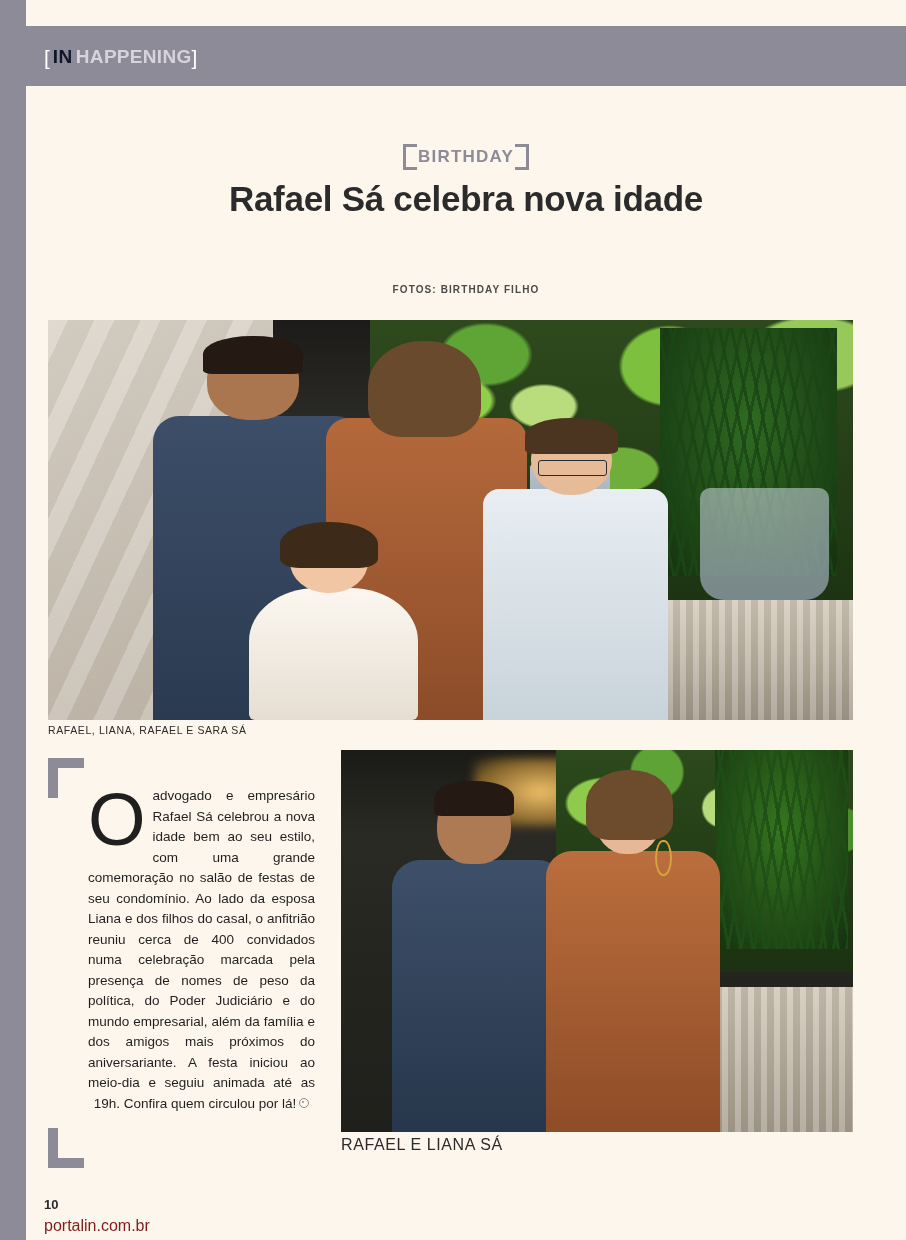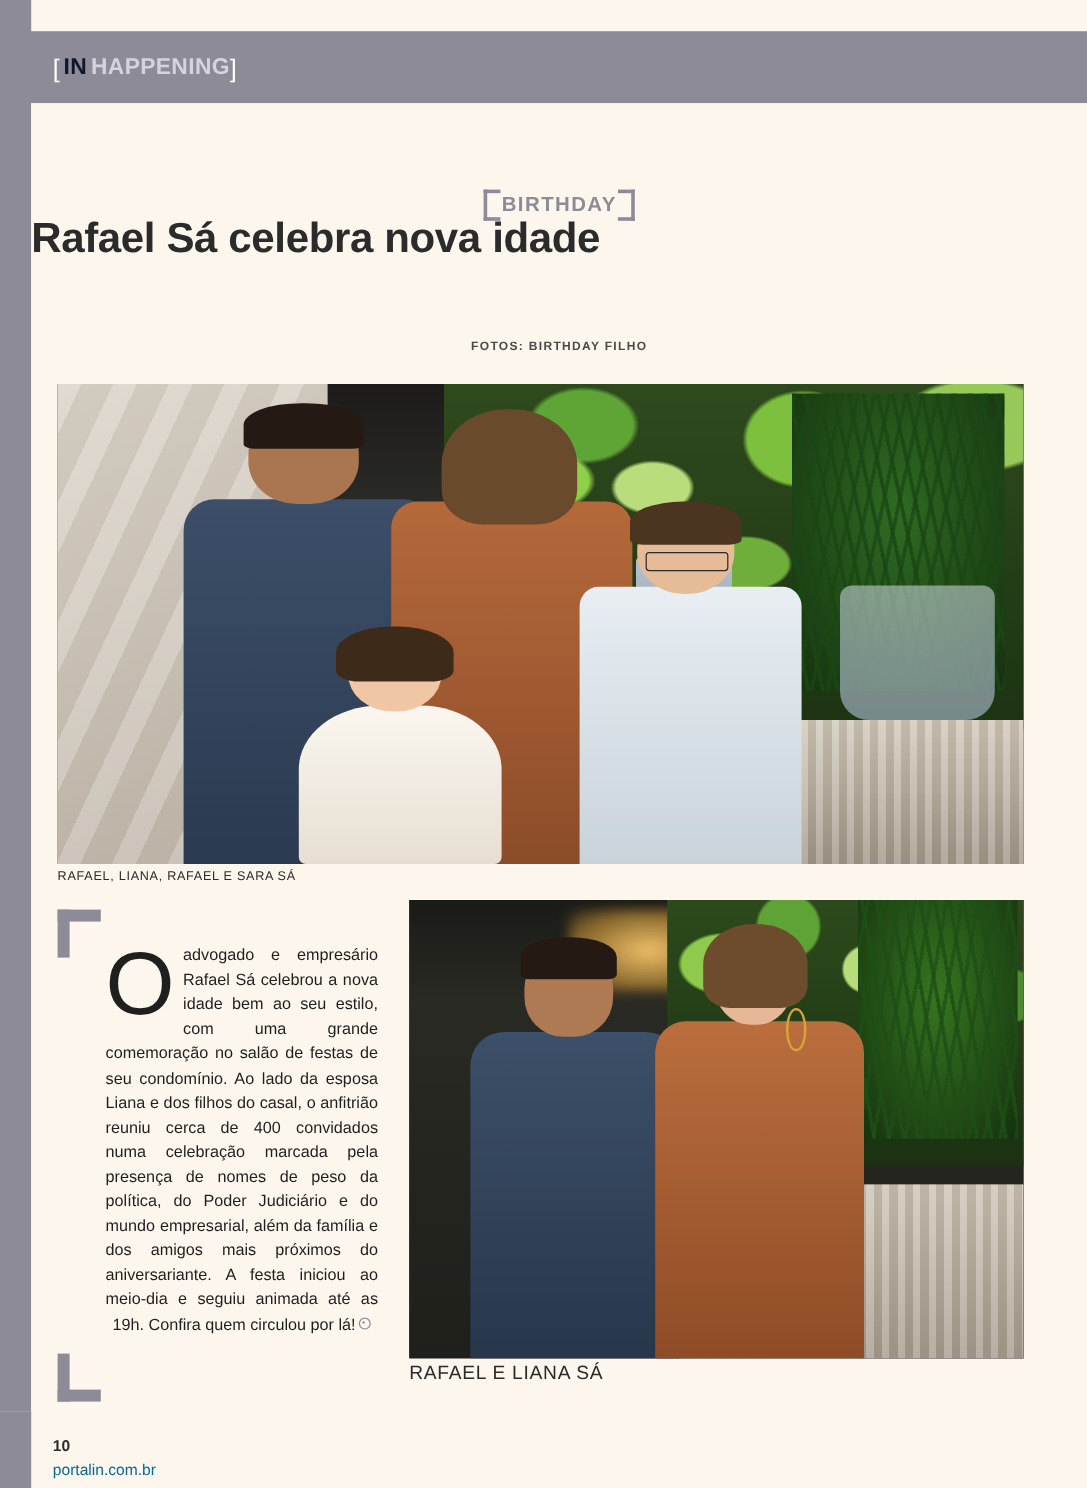--- a/index.html
+++ b/index.html
@@ -76,21 +76,20 @@
     display: flex;
     justify-content: center;
   }
   .section-label {
     position: relative;
     padding: 0 15px;
     display: flex;
     align-items: center;
     justify-content: center;
     height: 26px;
-    margin-top: 14px;
   }
   .section-label .txt {
     color: #8e8b98;
     font-size: 17px;
     font-weight: bold;
     letter-spacing: 1.2px;
   }
   .tick {
     position: absolute;
     width: 3px;
@@ -108,20 +107,21 @@
   }
   .tick-cap.tl { left: 0; top: 0; }
   .tick-cap.bl { left: 0; bottom: 0; }
   .tick-cap.tr { right: 0; top: 0; }
   .tick-cap.br { right: 0; bottom: 0; }
   
   .headline {
     position: absolute;
     left: 0; top: 92px;
     width: 880px;
+    text-align: center;
     color: #2b2b2b;
     font-size: 35px;
     font-weight: bold;
     line-height: 1.18;
     letter-spacing: -0.3px;
   }
   .credits {
     position: absolute;
     left: 0; top: 198px;
     width: 880px;
@@ -236,22 +236,22 @@
     align-items: baseline;
     gap: 5px;
     flex-direction: column;
   }
   .folio .num {
     color: #2b2b2b;
     font-size: 13px;
     font-weight: bold;
   }
   .folio .site {
-    color: #0369a1;
-    font-size: 13px;
+    color: #7f1d1d;
+    font-size: 16px;
     font-weight: 400;
   }
   
   .scene { position: absolute; inset: 0; }
   
   .p1-wall {
     position: absolute; left: 0; top: 0; width: 30%; height: 100%;
     background: linear-gradient(160deg,#d9d2c7 0%,#cfc7bb 40%,#bdb3a6 100%);
   }
   .p1-wall::after {

